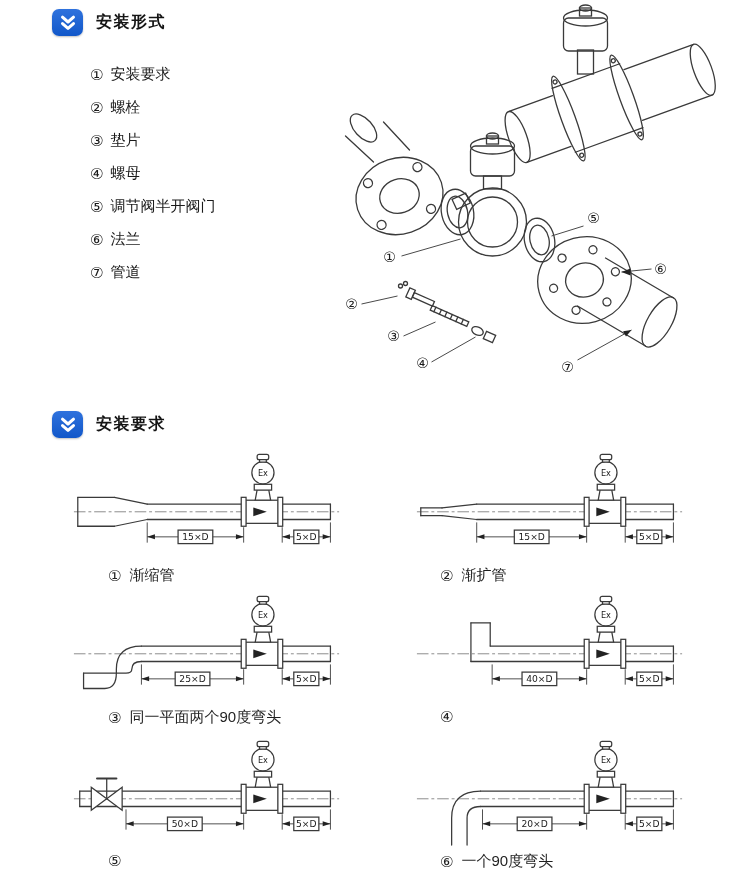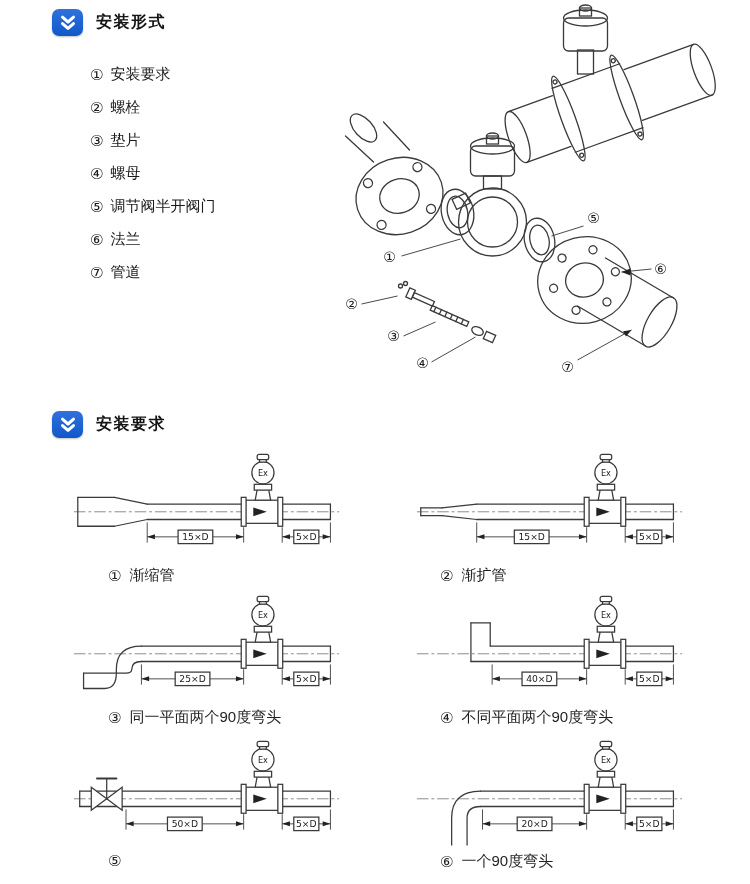--- a/index.html
+++ b/index.html
@@ -335,21 +335,20 @@
     <line class="dim" x1="80" y1="88" x2="178" y2="88"></line>
     <polygon class="blk" points="80,88 88,85.4 88,90.6"></polygon>
     <polygon class="blk" points="178,88 170,85.4 170,90.6"></polygon>
     <rect class="fillw" x="111" y="81" width="36" height="14"></rect>
     <text class="t" x="129" y="91.5" text-anchor="middle" font-size="9.5">40×D</text>
     <text class="t" x="243" y="91.5" text-anchor="middle" font-size="9.5">5×D</text>
     <text class="t" x="198" y="25" text-anchor="middle" font-size="8.5">Ex</text>
   </svg>
   <div class="cap" style="left:440px;top:708px">
     <span>④</span>
-    <span>不同平面两个90度弯头</span>
   </div>
 
   <svg class="mini" style="left:72px;top:739px" width="270" height="108" viewBox="0 0 280 112">
     <line class="cl" x1="2" y1="62" x2="277" y2="62"></line>
     <line class="ln" x1="8" y1="54" x2="268" y2="54"></line>
     <line class="ln" x1="8" y1="70" x2="268" y2="70"></line>
     <line class="ln" x1="8" y1="54" x2="8" y2="70"></line>
     <line class="ln" x1="268" y1="54" x2="268" y2="70"></line>
     <g>
       <polygon class="fillw" points="20,50 20,74 36,62"></polygon>

